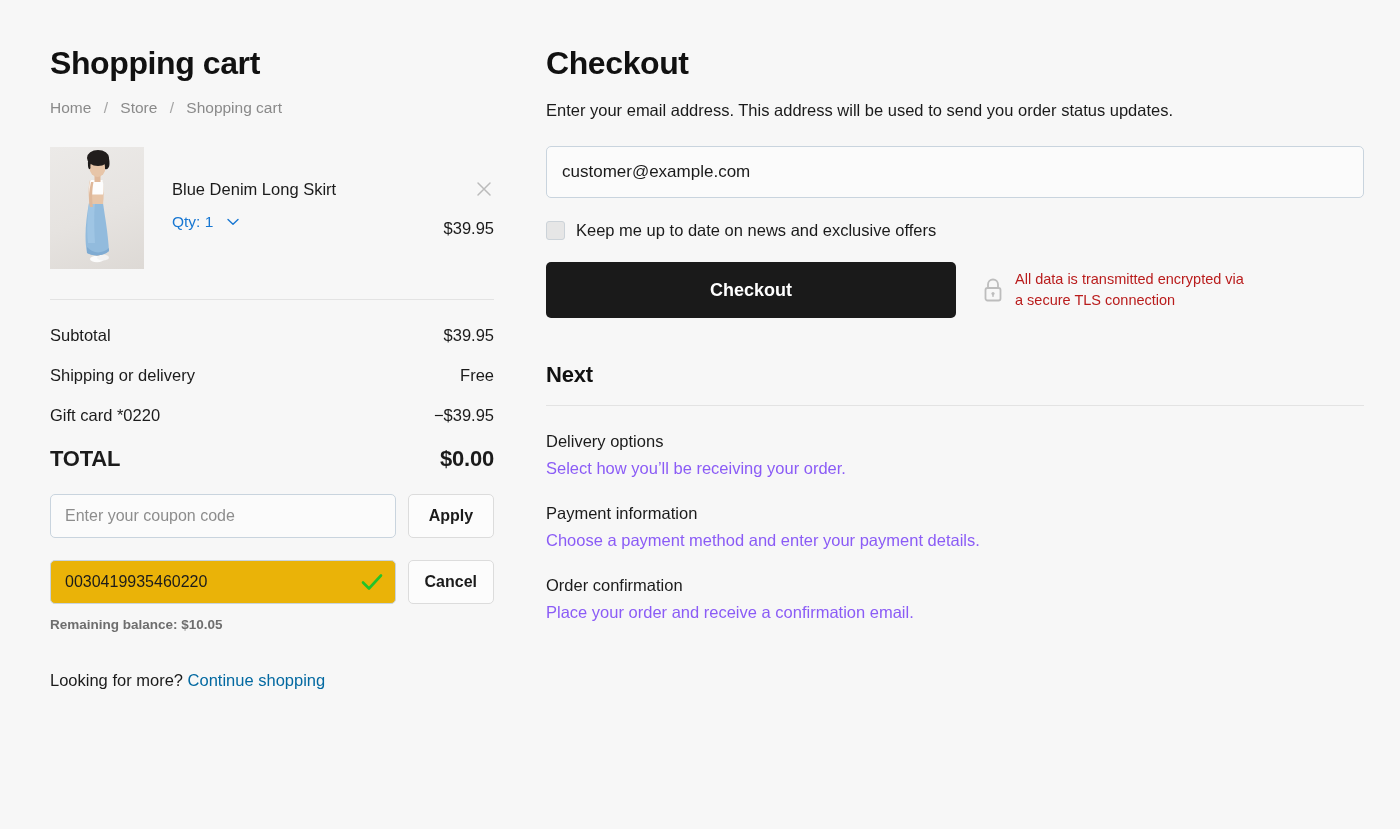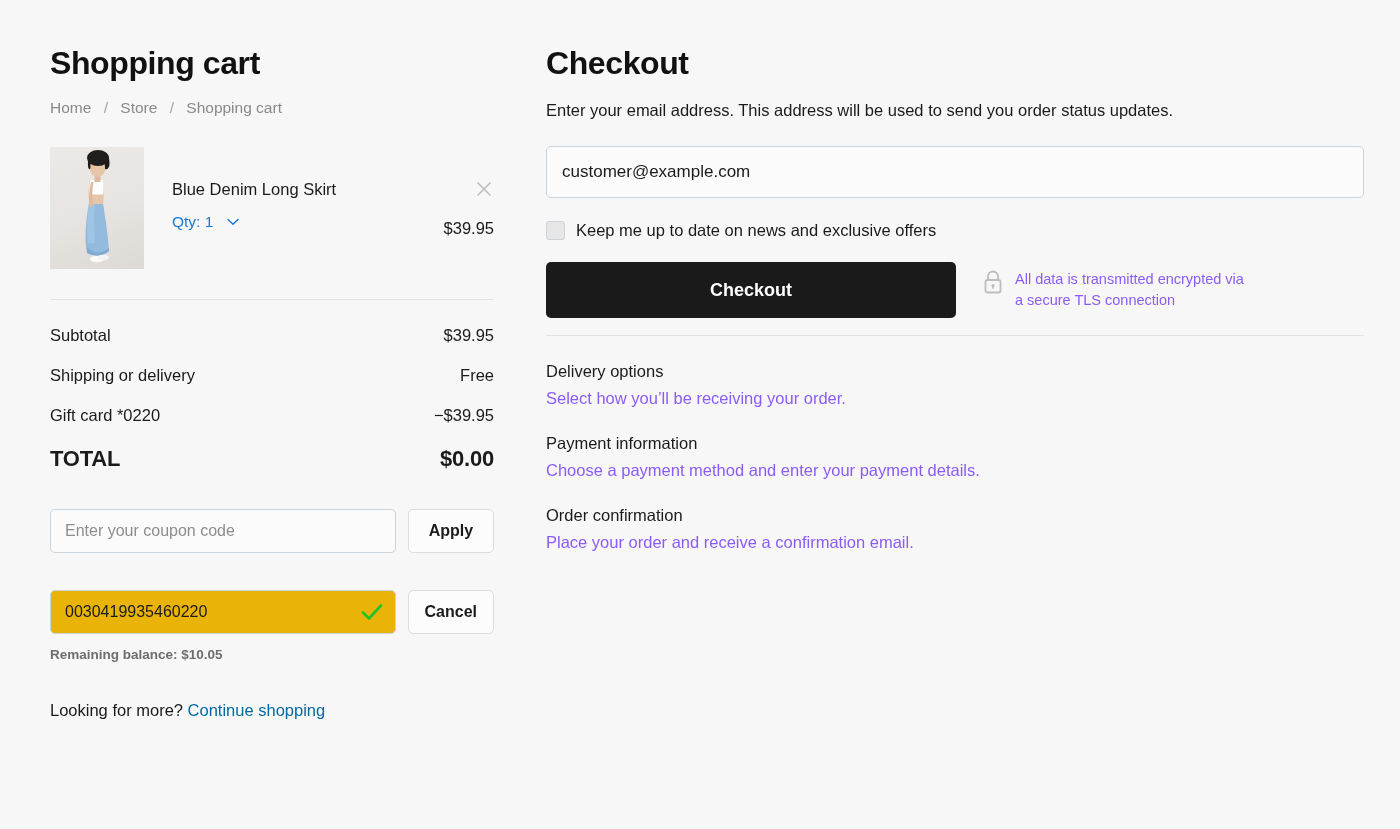--- a/index.html
+++ b/index.html
@@ -125,21 +125,21 @@
     margin-bottom: 0;
     letter-spacing: -0.2px;
     justify-content: space-between;
   }
 
   
   .field-row {
     display: flex;
     align-items: flex-start;
     gap: 12px;
-    margin-top: 37px;
+    margin-top: 22px;
   }
   .text-input {
     flex: 1;
     height: 44px;
     box-sizing: border-box;
     border: 1px solid #c9d4de;
     border-radius: 5px;
     background: #fbfbfb;
     font-family: "Liberation Sans", sans-serif;
     font-size: 16px;
@@ -270,23 +270,23 @@
     border-radius: 5px;
     background: #1a1a1a;
     color: #ffffff;
     font-family: "Liberation Sans", sans-serif;
     font-size: 18px;
     font-weight: bold;
     cursor: pointer;
   }
   .tls-note {
     display: flex;
-    align-items: flex-start;
+    align-items: center;
     gap: 11px;
-    color: #8b5cf6;
+    color: #b91c1c;
     font-size: 14.5px;
     line-height: 1.45;
   }
   .next-title {
     font-size: 22px;
     font-weight: bold;
     letter-spacing: -0.2px;
     margin: 44px 0 0 0;
     color: #111;
   }
@@ -434,20 +434,21 @@
           <circle cx="11" cy="16.5" r="1.6" fill="#bdbdbd"></circle>
           <rect x="10.2" y="16.5" width="1.6" height="3.6" rx="0.8" fill="#bdbdbd"></rect>
         </svg>
         <span>
           <span>All data is transmitted encrypted via</span><br>
           <span>a secure TLS connection</span>
         </span>
       </div>
     </div>
 
+    <h2 class="next-title">Next</h2>
     <div class="next-divider"></div>
 
     <div class="step">
       <div class="step-title">Delivery options</div>
       <div class="step-desc">Select how you’ll be receiving your order.</div>
     </div>
     <div class="step">
       <div class="step-title">Payment information</div>
       <div class="step-desc">Choose a payment method and enter your payment details.</div>
     </div>

